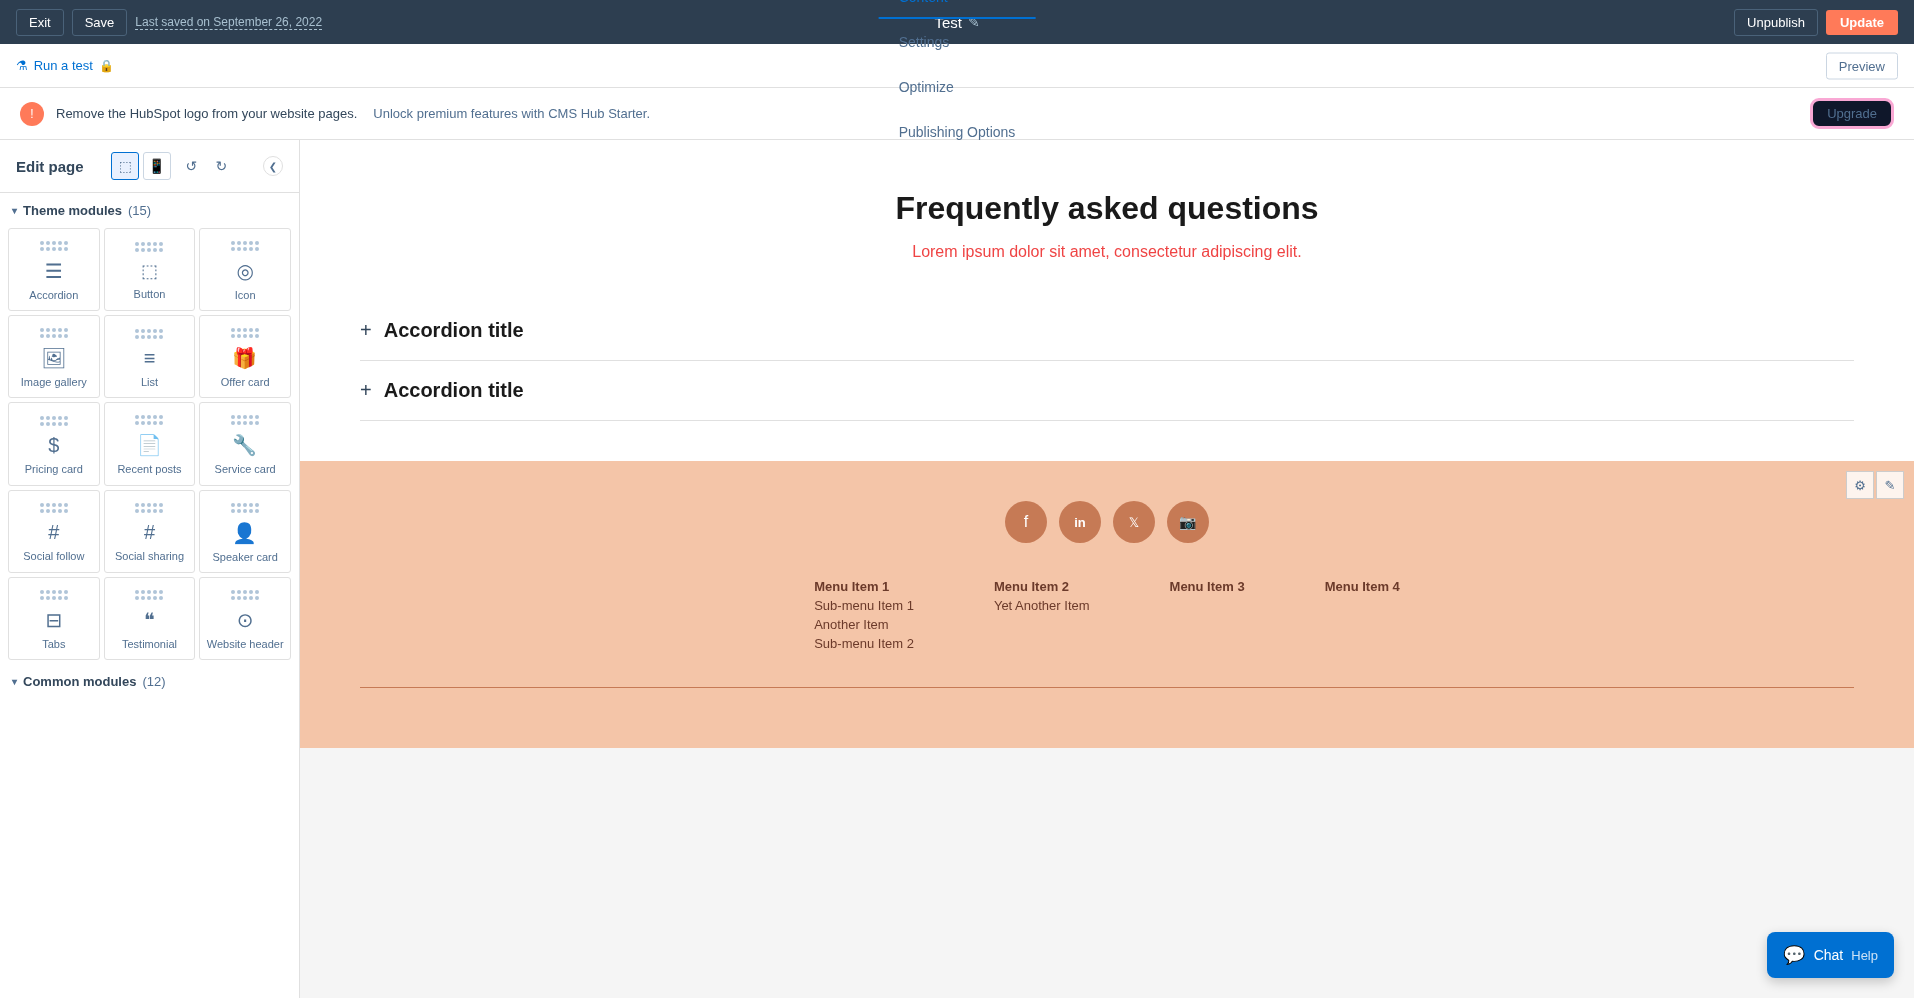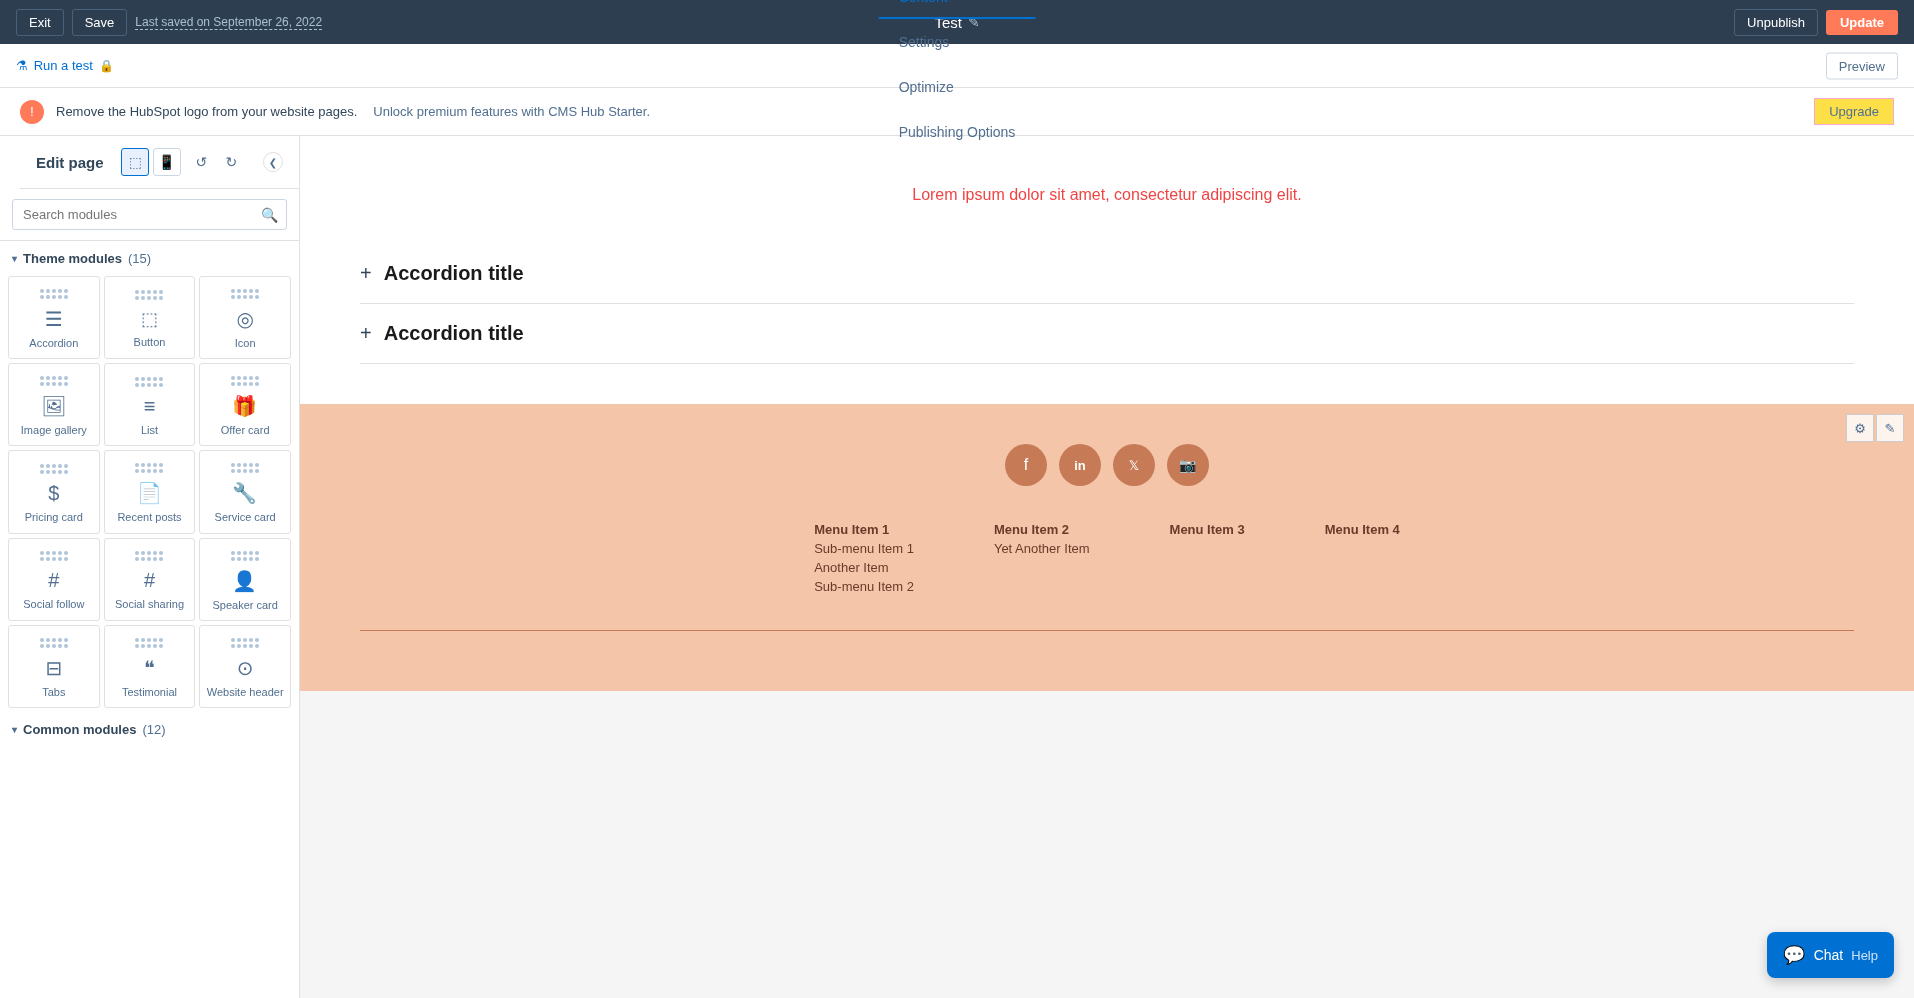--- a/index.html
+++ b/index.html
@@ -51,35 +51,35 @@
 
     
     .notification-bar {
       background: #fff; border-bottom: 1px solid #e0e0e0;
       padding: 10px 20px; display: flex; align-items: center; gap: 12px;
     }
     .notif-icon { width: 24px; height: 24px; background: #ff7a59; border-radius: 50%; display: flex; align-items: center; justify-content: center; color: #fff; font-size: 12px; flex-shrink: 0; }
     .notif-text { font-size: 13px; color: #33475b; }
     .notif-subtext { font-size: 13px; color: #516f90; margin-left: 4px; }
     .upgrade-btn {
-      margin-left: auto; border: 1px solid #f9a8d4; background: #fde047; color: #516f90;
-      padding: 5px 14px; border-radius: 0; cursor: pointer; font-size: 13px;
+      margin-left: auto; border: 3px solid #f9a8d4; background: #0f172a; color: #516f90;
+      padding: 5px 14px; border-radius: 9px; cursor: pointer; font-size: 13px;
     }
 
     
     .main-layout { display: flex; height: calc(998px - 44px - 44px - 45px); }
 
     
     .left-panel {
       width: 300px; background: #fff; border-right: 1px solid #e0e0e0;
       display: flex; flex-direction: column; overflow: hidden; flex-shrink: 0;
     }
     .panel-header {
       display: flex; align-items: center; justify-content: space-between;
-      padding: 12px 16px; border-bottom: 1px solid #e0e0e0; margin-left: 20px;
+      padding: 12px 16px; border-bottom: 1px solid #e0e0e0;
     }
     .edit-page-title { font-size: 15px; font-weight: 600; color: #33475b; }
     .view-toggle { display: flex; gap: 4px; align-items: center; }
     .toggle-btn {
       width: 28px; height: 28px; border: 1px solid #cbd6e2; background: #fff;
       border-radius: 3px; cursor: pointer; display: flex; align-items: center; justify-content: center;
       color: #516f90; font-size: 14px;
     }
     .toggle-btn.active { background: #e8f0fe; border-color: #0070d2; }
     .undo-redo { display: flex; gap: 2px; }
@@ -247,26 +247,20 @@
         </div>
         <div class="undo-redo">
           <button class="undo-btn">↺</button>
           <button class="redo-btn">↻</button>
         </div>
       </div>
       <button class="panel-collapse-btn">❮</button>
     </div>
 
 
-    <div class="search-container">
-      <div class="search-input-wrap">
-        <input class="search-input" type="text" placeholder="Search modules" style="">
-        <span class="search-icon">🔍</span>
-      </div>
-    </div>
 
     <div class="modules-container">
 
       <div class="section-header">
         <span class="chevron">▾</span>
         <span>Theme modules</span>
         <span class="section-count">(15)</span>
       </div>
       <div class="modules-grid">
 
@@ -531,20 +525,21 @@
         <span class="chevron">▾</span>
         <span>Common modules</span>
         <span class="section-count">(12)</span>
       </div>
     </div>
   </div>
 
   <div class="content-area">
 
     <div class="faq-section">
+      <h1 class="faq-title">Frequently asked questions</h1>
       <p class="faq-subtitle">Lorem ipsum dolor sit amet, consectetur adipiscing elit.</p>
       <div class="accordion-item">
         <span class="accordion-plus">+</span>
         <span class="accordion-title">Accordion title</span>
       </div>
       <div class="accordion-item">
         <span class="accordion-plus">+</span>
         <span class="accordion-title">Accordion title</span>
       </div>
     </div>

